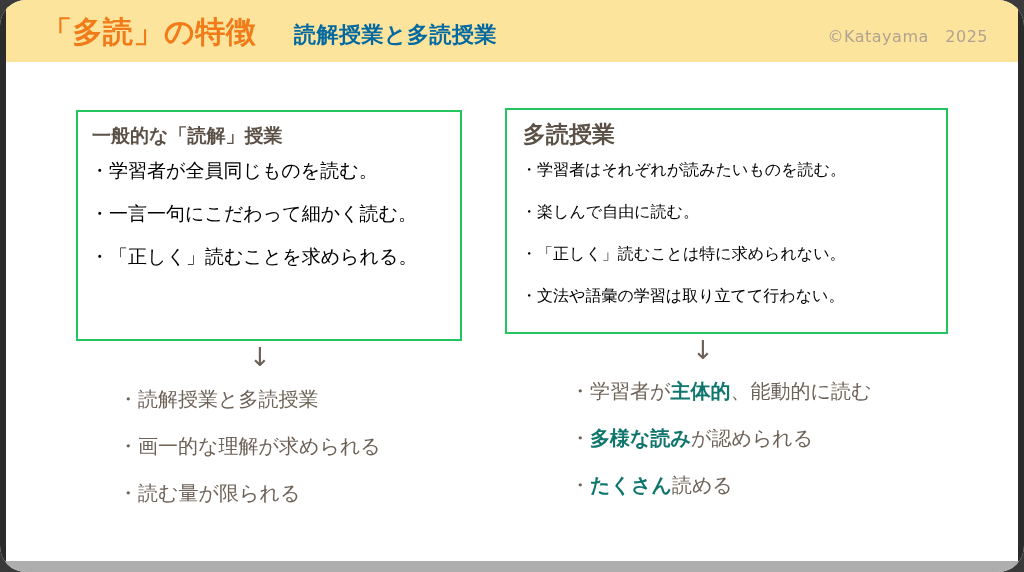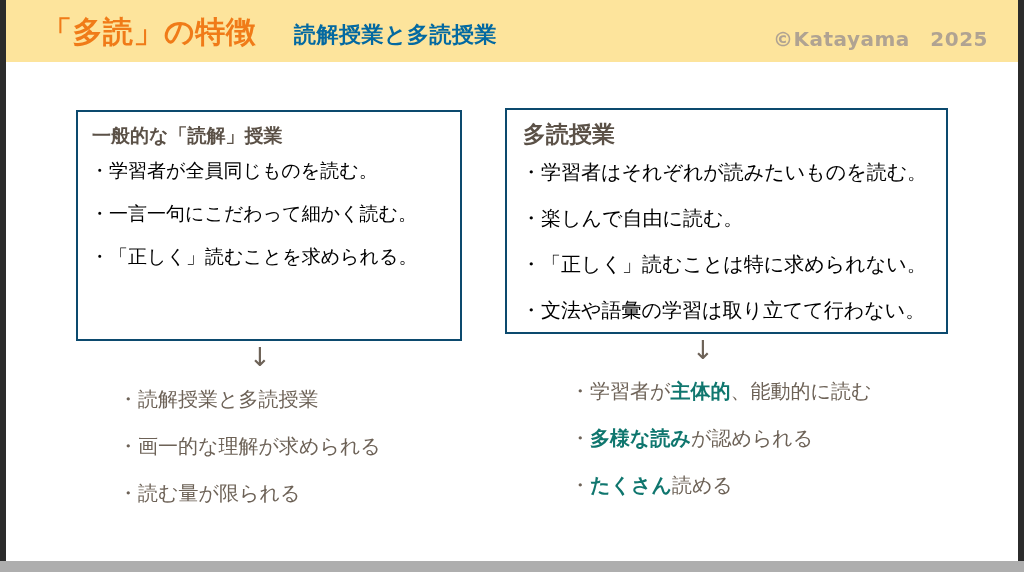--- a/index.html
+++ b/index.html
@@ -8,20 +8,21 @@
     background: #3a3a3a;
   }
   #slide {
     position: relative;
     width: 1024px;
     height: 572px;
     background: #ffffff;
     overflow: hidden;
     font-family: "DejaVu Sans", "Liberation Sans", sans-serif;
     box-sizing: border-box;
+    border-radius: 26px;
   }
 
   
   .frame-edge {
     position: absolute;
     background: #2b2b2b;
     top: 0;
     bottom: 0;
     width: 6px;
   }
@@ -56,33 +57,33 @@
     font-weight: 700;
     color: #0369a1;
     letter-spacing: 0.5px;
     line-height: 1;
     white-space: nowrap;
   }
   #header-credit {
     position: absolute;
     right: 30px;
     top: 29px;
-    font-size: 20px;
-    font-weight: 700;
+    font-size: 16px;
+    font-weight: 400;
     color: #b3a municipal;
     color: #b0a392;
     letter-spacing: 0.5px;
     line-height: 1;
     white-space: nowrap;
   }
 
   
   .panel-box {
     position: absolute;
-    border: 2px solid #0c4a6e;
+    border: 2px solid #22c55e;
     background: #ffffff;
     box-sizing: border-box;
   }
   #box-left {
     left: 76px;
     top: 110px;
     width: 386px;
     height: 231px;
   }
   #box-right {
@@ -118,21 +119,21 @@
     color: #000000;
   }
   #box-left .box-list {
     left: 12px;
     top: 49px;
     font-size: 19px;
   }
   #box-right .box-list {
     left: 14px;
     top: 52px;
-    font-size: 20px;
+    font-size: 16px;
   }
   #box-left .box-list li { line-height: 1; margin-bottom: 24px; white-space: nowrap; }
   #box-right .box-list li { line-height: 1; margin-bottom: 26px; white-space: nowrap; }
 
   
   .down-arrow {
     position: absolute;
     color: #6d6257;
     font-size: 26px;
     line-height: 1;

